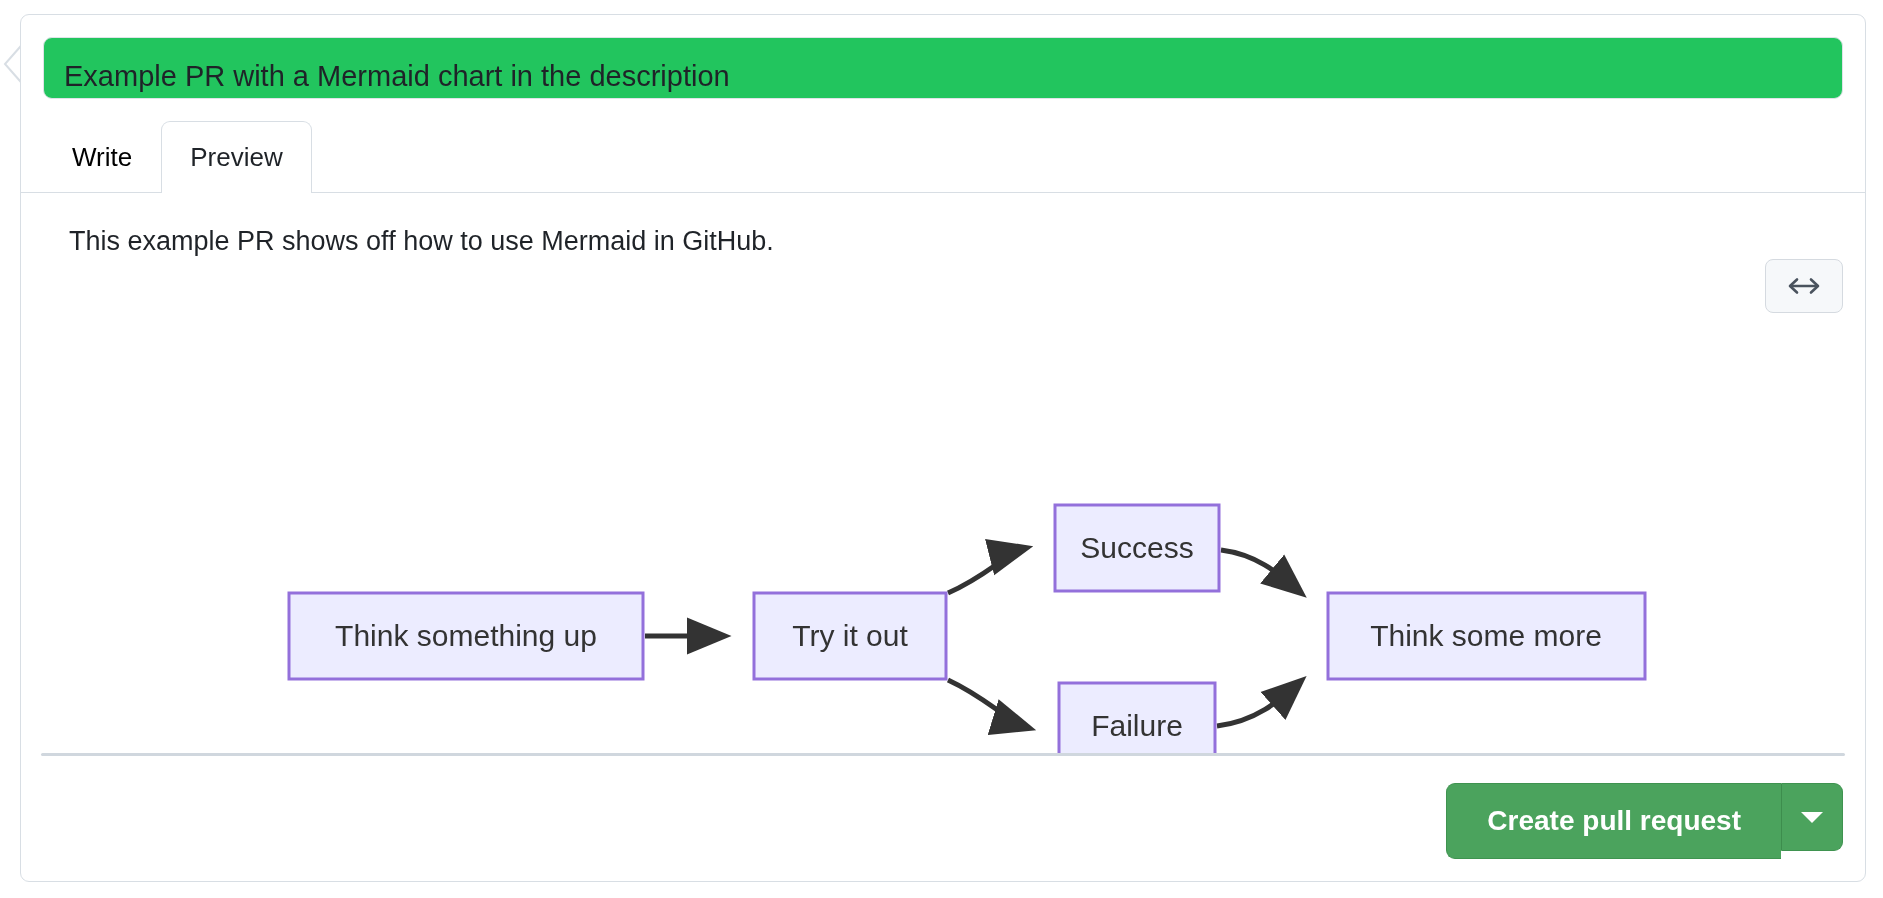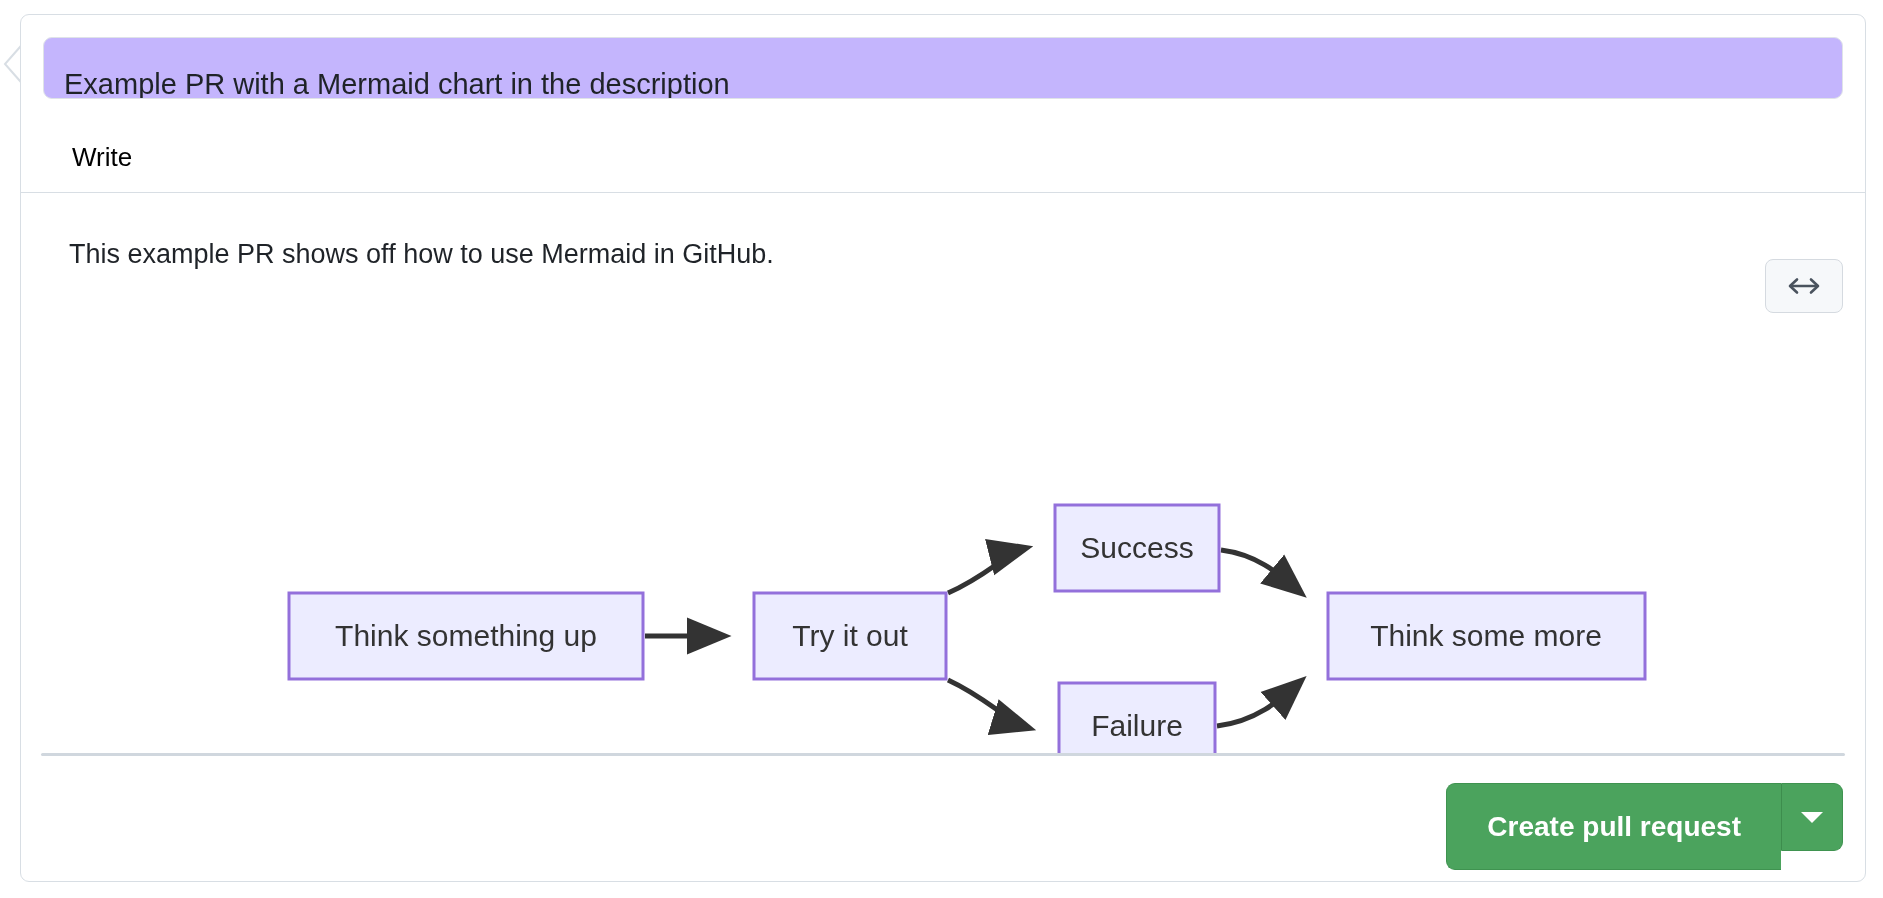--- a/index.html
+++ b/index.html
@@ -31,25 +31,25 @@
     background: #ffffff;
   }
 
   
   .title-row { padding: 22px 22px 0 22px; }
   .title-input {
     width: 100%;
     height: 62px;
     border: 1px solid #dfe3e8;
     border-radius: 9px;
-    background: #c4b5fd;
+    background: #22c55e;
     color: #1f2328;
     font-size: 29px;
     font-family: "Liberation Sans", sans-serif;
-    padding: 16px 20px;
+    padding: 8px 20px;
     line-height: 60px;
     outline: none;
     overflow: hidden;
     white-space: nowrap;
   }
 
   
   .tabs {
     position: relative;
     margin-top: 22px;
@@ -98,21 +98,21 @@
   
   .preview-body {
     position: relative;
     padding: 26px 34px 0 28px;
     height: 560px;
   }
   .desc-text {
     font-size: 27px;
     color: #1f2328;
     line-height: 1.5;
-    margin: 15px 0 0 20px;
+    margin: 2px 0 0 20px;
   }
 
   
   .expand-btn {
     position: absolute;
     right: 22px;
     top: 66px;
     width: 78px;
     height: 54px;
     border: 1px solid #d5dae0;
@@ -154,21 +154,21 @@
     height: 3px;
     background: #d0d7de;
     border-radius: 2px;
   }
   .footer-actions {
     position: absolute;
     right: 22px; top: 30px;
     display: flex;
   }
   .btn-primary {
-    height: 87px;
+    height: 76px;
     display: flex;
     align-items: center;
     padding: 16px 40px;
     background: #4ba35d;
     color: #ffffff;
     font-size: 28px;
     font-weight: bold;
     font-family: "Liberation Sans", sans-serif;
     border: 1px solid #3f9350;
     border-right: none;
@@ -209,20 +209,21 @@
   </svg>
 
   <div class="pr-card">
 
     <div class="title-row">
       <div class="title-input" placeholder="Title">Example PR with a Mermaid chart in the description</div>
     </div>
 
     <div class="tabs">
       <div class="tab">Write</div>
+      <div class="tab active">Preview</div>
     </div>
 
     <div class="preview-body">
 
       <p class="desc-text">This example PR shows off how to use Mermaid in GitHub.</p>
 
       <div class="expand-btn">
         <span>
           <svg viewBox="0 0 34 18" width="34" height="18">
             <g stroke="#4a535e" stroke-width="2.6" fill="none" stroke-linecap="round" stroke-linejoin="round">

